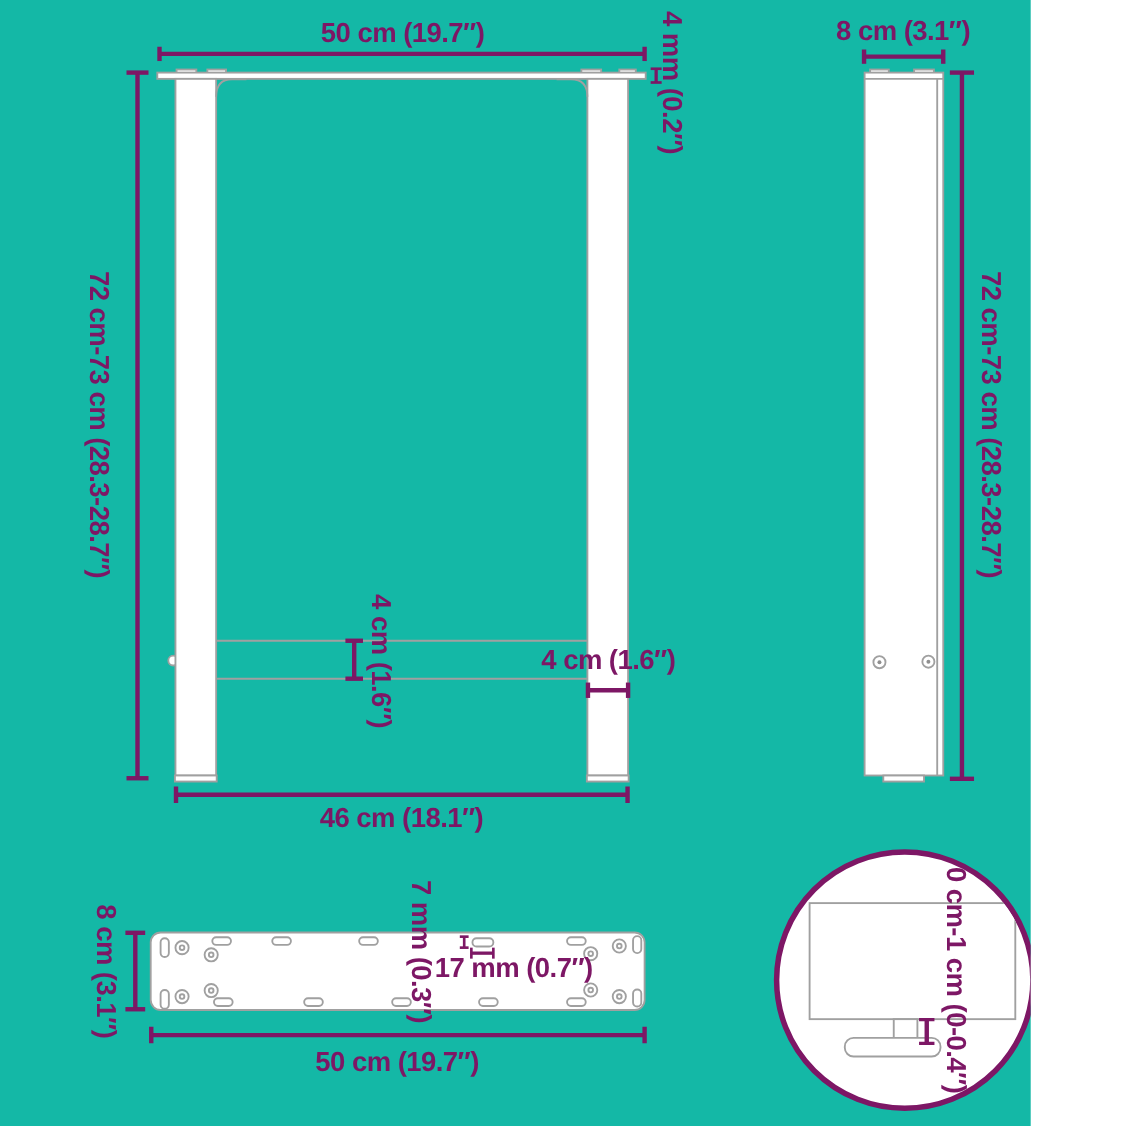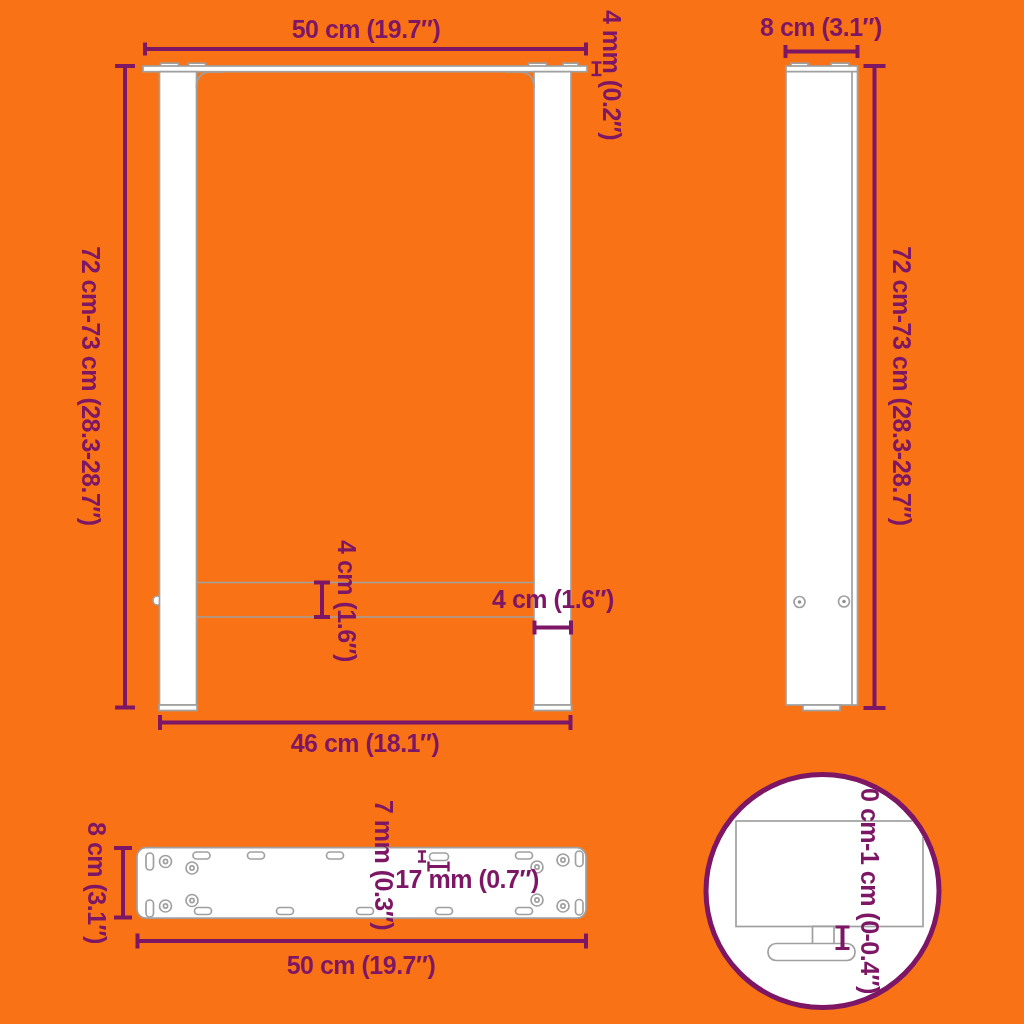--- a/index.html
+++ b/index.html
@@ -1,16 +1,16 @@
 <!DOCTYPE html>
 <html style="--accent: #7D1765; --line: #A0A0A0;"><head>
 <meta charset="utf-8">
 <style>
   html,body{margin:0;padding:0;background:#fff;}
-  #canvas{position:relative;width:1024px;height:1024px;background:#f97316;overflow:hidden;}
+  #canvas{position:relative;width:937px;height:1024px;background:#14b8a6;overflow:hidden;}
   svg{position:absolute;left:0;top:0;}
   svg text{
     font-family:"Liberation Sans","DejaVu Sans",sans-serif;
     font-weight:bold;
     font-size:25px;
     letter-spacing:-0.5px;
     fill:var(--accent,#7D1765);
   }
   .dim{stroke:var(--accent,#7D1765);stroke-width:4;fill:none;}
   .dim-med{stroke:var(--accent,#7D1765);stroke-width:3;fill:none;}

